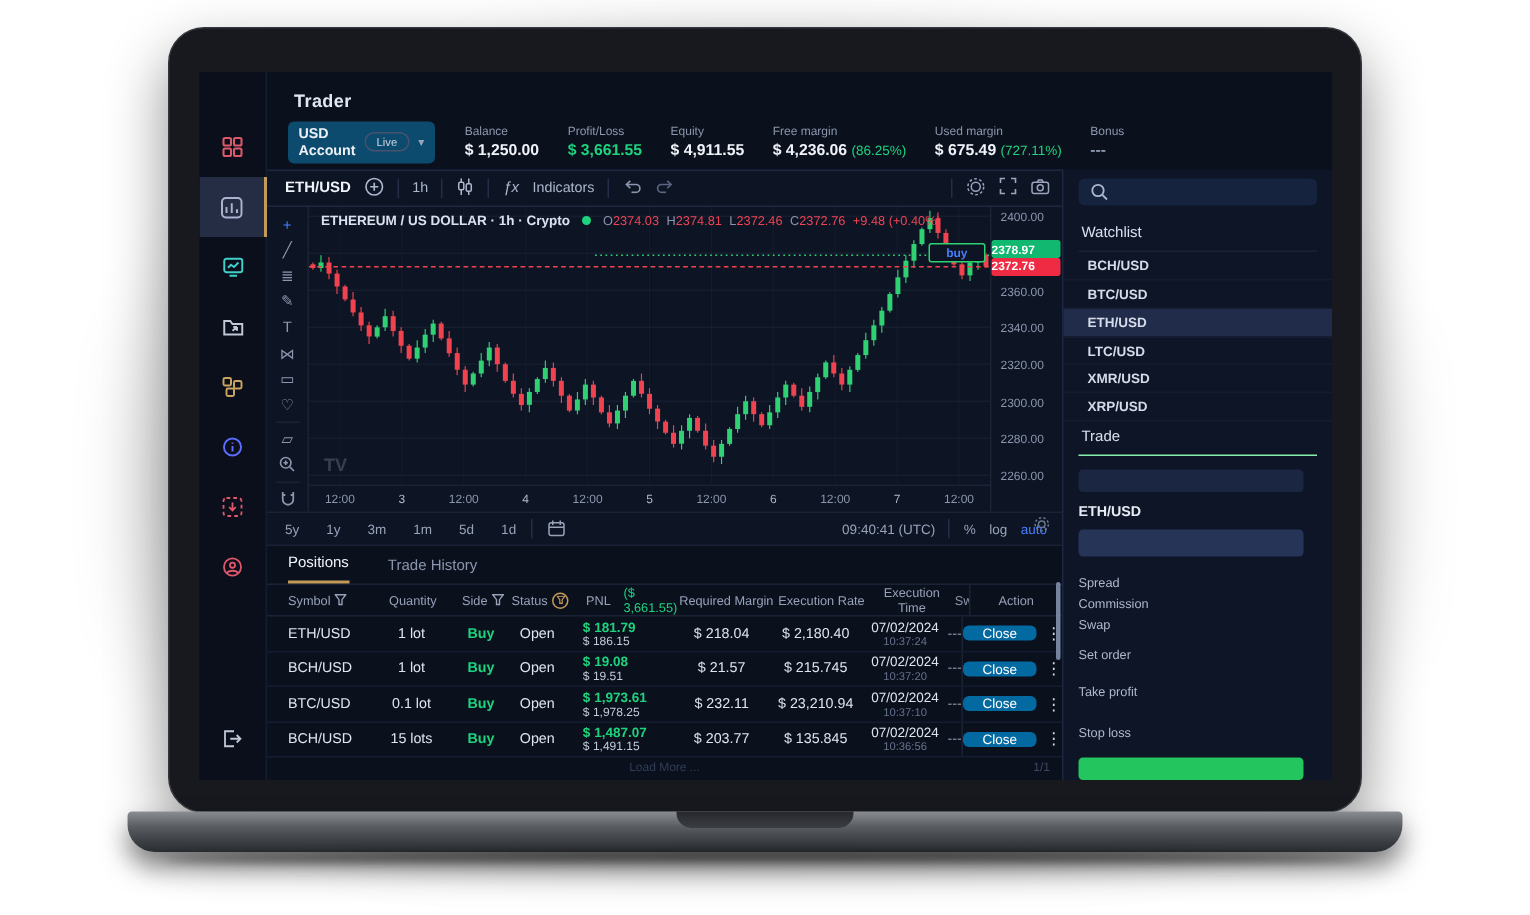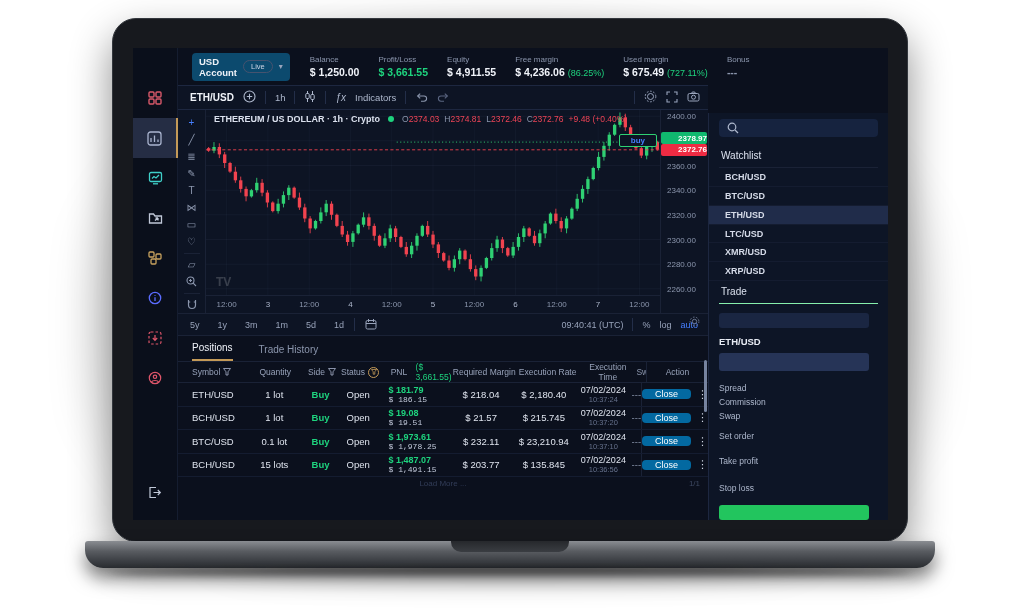--- a/index.html
+++ b/index.html
@@ -56,21 +56,21 @@
   .legend .dot { width:6px; height:6px; border-radius:50%; background:#1ed37e; margin:0 3px; }
   .legend .k { color:#8b96ad; }
   .legend .v { color:#ef4456; }
   .buy-flag { position:absolute; right:3px; font-size:8px; color:#467fff; font-weight:bold; background:#0d1424; border:1px solid #2fd173; padding:1px 11px; border-radius:2px; }
   .watermark { position:absolute; left:10px; bottom:6px; font-size:12px; font-weight:bold; color:rgba(255,255,255,0.18); }
   .xaxis { position:relative; height:18px; border-top:1px solid #1a2236; font-size:8px; color:#8b96ad; }
   .xtick { position:absolute; top:4px; transform:translateX(-50%); }
   .xtick.day { color:#aeb8cd; }
   .yaxis { width:48px; border-left:1px solid #1a2236; position:relative; flex:0 0 48px; font-size:8px; color:#8b96ad; }
   .ytick { position:absolute; left:6px; }
-  .ptag { position:absolute; left:0; width:46px; text-align:right; font-size:8px; font-weight:bold; color:#fff; border-radius:2px; padding:1.5px 0; }
+  .ptag { position:absolute; left:0; width:46px; text-align:left; font-size:8px; font-weight:bold; color:#fff; border-radius:2px; padding:1.5px 0; }
   .ptag.buy { background:#10b96f; }
   .ptag.last { background:#ef2b43; }
   .axis-gear { position:absolute; right:8px; bottom:-16px; color:#6b7690; }
 
   
   .bbar { height:22px; background:#0d1424; border-top:1px solid #1a2236; display:flex; align-items:center; font-size:9px; color:#98a3ba; padding:0 10px 0 8px; gap:10px; }
   .bbar .rng { display:flex; gap:18px; padding-left:4px; }
   .bbar .right { margin-left:auto; display:flex; align-items:center; gap:9px; }
   .bbar .auto { color:#467fff; }
 
@@ -85,21 +85,21 @@
   .c-sym{width:82px; padding-left:14px;} .c-qty{width:74px; text-align:center;}
   .c-side{width:44px; text-align:center;} .c-status{width:52px; text-align:center;}
   .c-pnl{width:88px; padding-left:10px;} .c-rm{width:80px; text-align:center;}
   .c-rate{width:80px; text-align:center;} .c-time{width:72px; text-align:center;}
   .c-swap{width:12px; overflow:hidden; white-space:nowrap; color:#8b96ad;}
   .c-act{width:78px; border-left:1px solid #1a2236; align-self:stretch; display:flex; align-items:center; justify-content:center; gap:6px;}
   .thead .c-act{border-left:1px solid #1a2236;}
   .hflex { display:inline-flex; align-items:center; gap:3px; justify-content:center; width:100%; }
   .c-sym .hflex, .c-pnl .hflex { justify-content:flex-start; }
   .pnl-green { color:#1ed37e; font-weight:bold; font-size:9px; }
-  .pnl-sub { color:#c3cadb; font-size:8px;font-family:Liberation Mono, monospace; }
+  .pnl-sub { color:#c3cadb; font-size:8px; }
   .side-buy { color:#1ed37e; font-weight:bold; }
   .dt-date { font-size:9px; } .dt-time { font-size:7.5px; color:#66718c; }
   .close-btn { background:#0369a1; color:#fff; font-size:9px; border:none; border-radius:4px; padding:0 13px; }
   .kebab { color:#cfd6e4; font-size:11px; }
   .status-funnel { display:inline-flex; width:11px; height:11px; border:1px solid #c49a58; border-radius:50%; align-items:center; justify-content:center; }
   .pnl-total { color:#1ed37e; }
   .tfoot { height:13px; display:flex; align-items:center; justify-content:center; position:relative; font-size:8px; color:#3d486100; }
   .load-more { color:#323d58; }
   .pageno { position:absolute; right:8px; color:#3d4861; }
   .vscroll { position:absolute; right:1px; top:24px; width:3px; height:52px; background:#76839f; border-radius:2px; }
@@ -204,20 +204,23 @@
         <svg width="14" height="13">
             <g fill="none" stroke="#c0c8d8" stroke-width="1.2">
               <path d="M8 1.5 H2 V11.5 H8"></path>
               <path d="M5.5 6.5 H12 M9.8 4 L12.3 6.5 L9.8 9"></path>
             </g>
           </svg>
       </div>
     </aside>
 
     <div class="main">
+      <div class="titlebar">
+        <span>Trader</span>
+      </div>
 
       <div class="acctbar">
         <div class="acct-pill">
           <span class="name">USD Account</span>
           <span class="live-badge">Live</span>
           <span class="chev">▾</span>
         </div>
         <div class="stats">
           <div class="stat">
             <div class="lbl">Balance</div>

